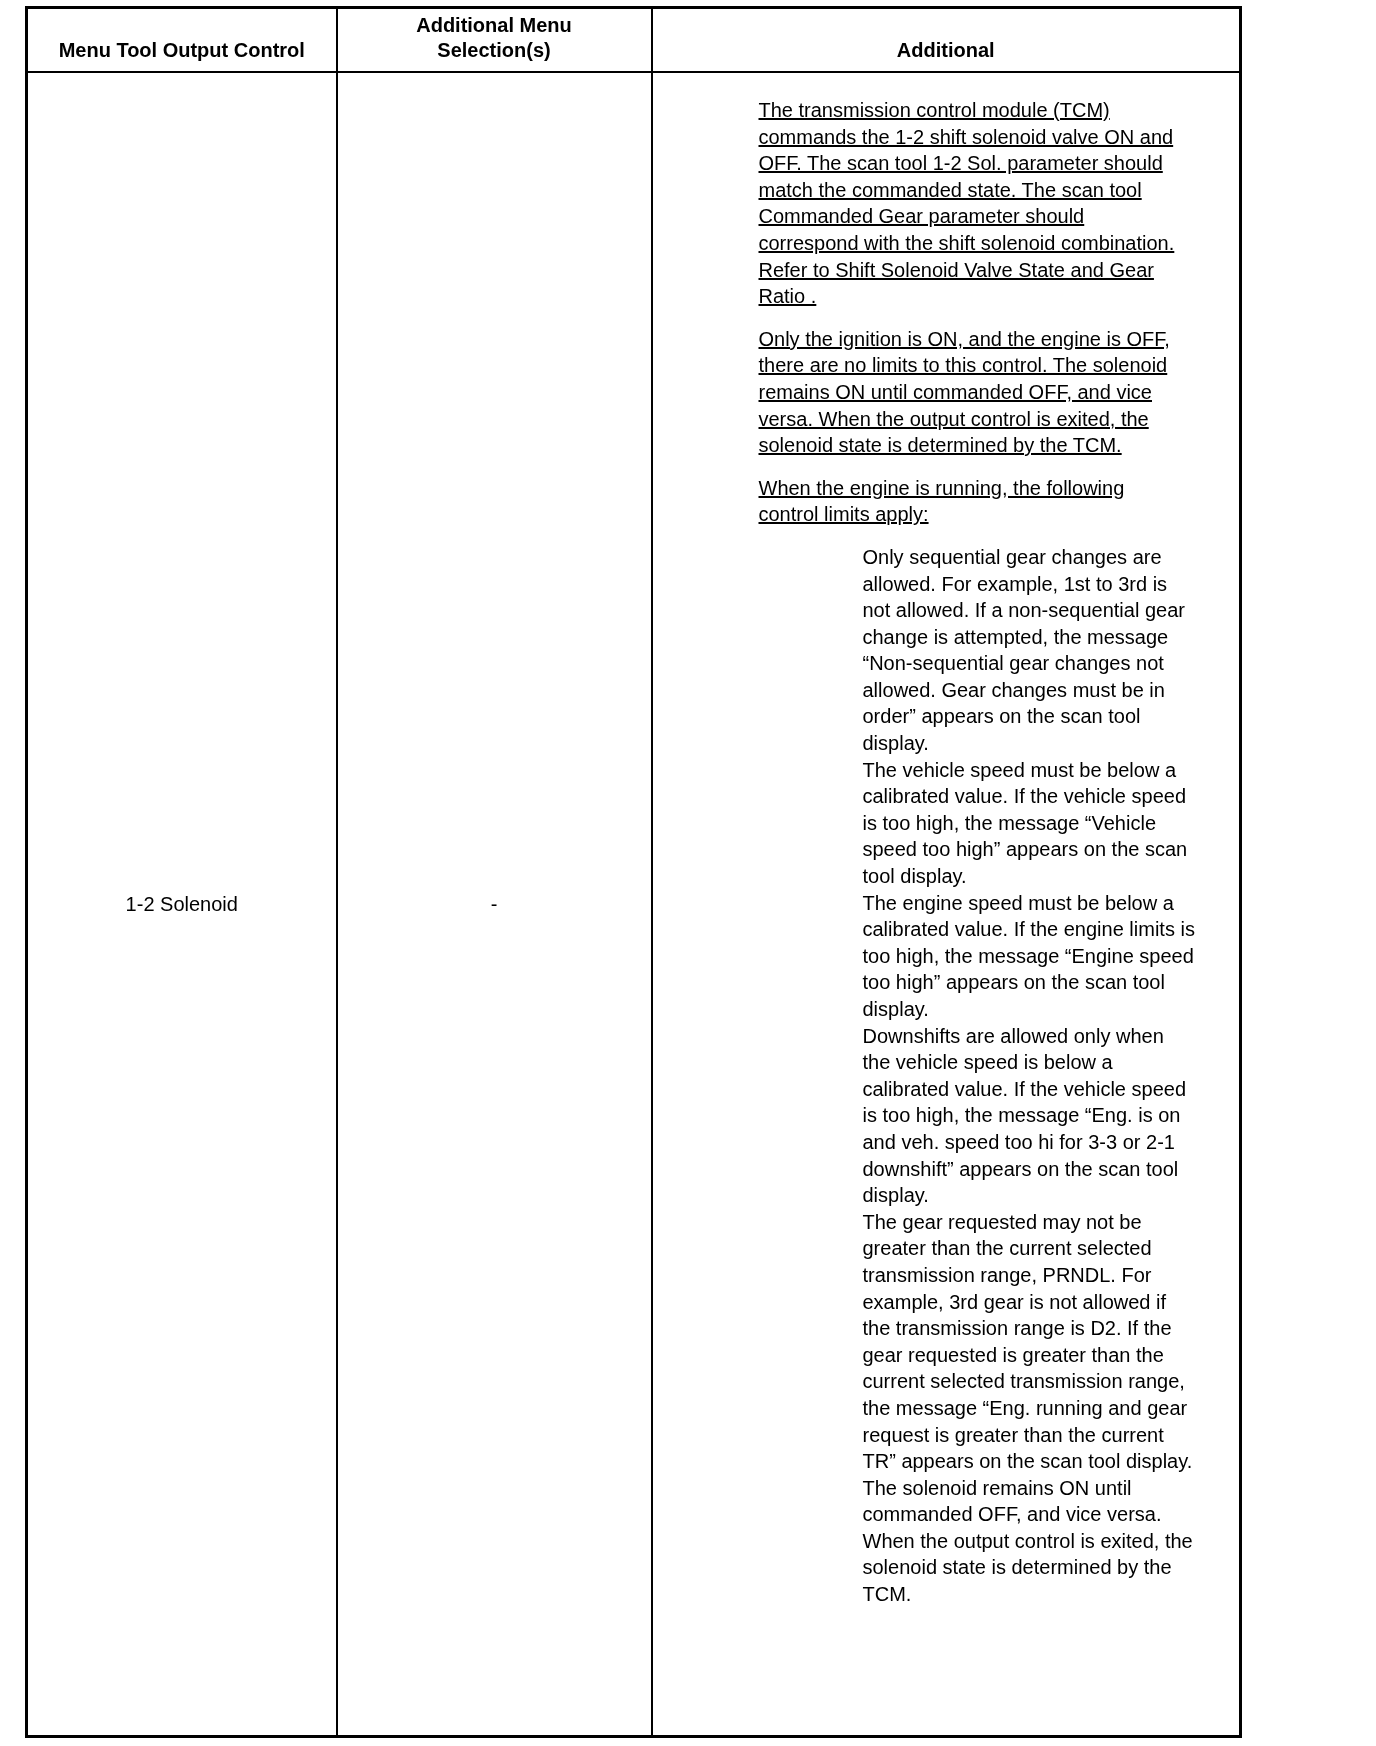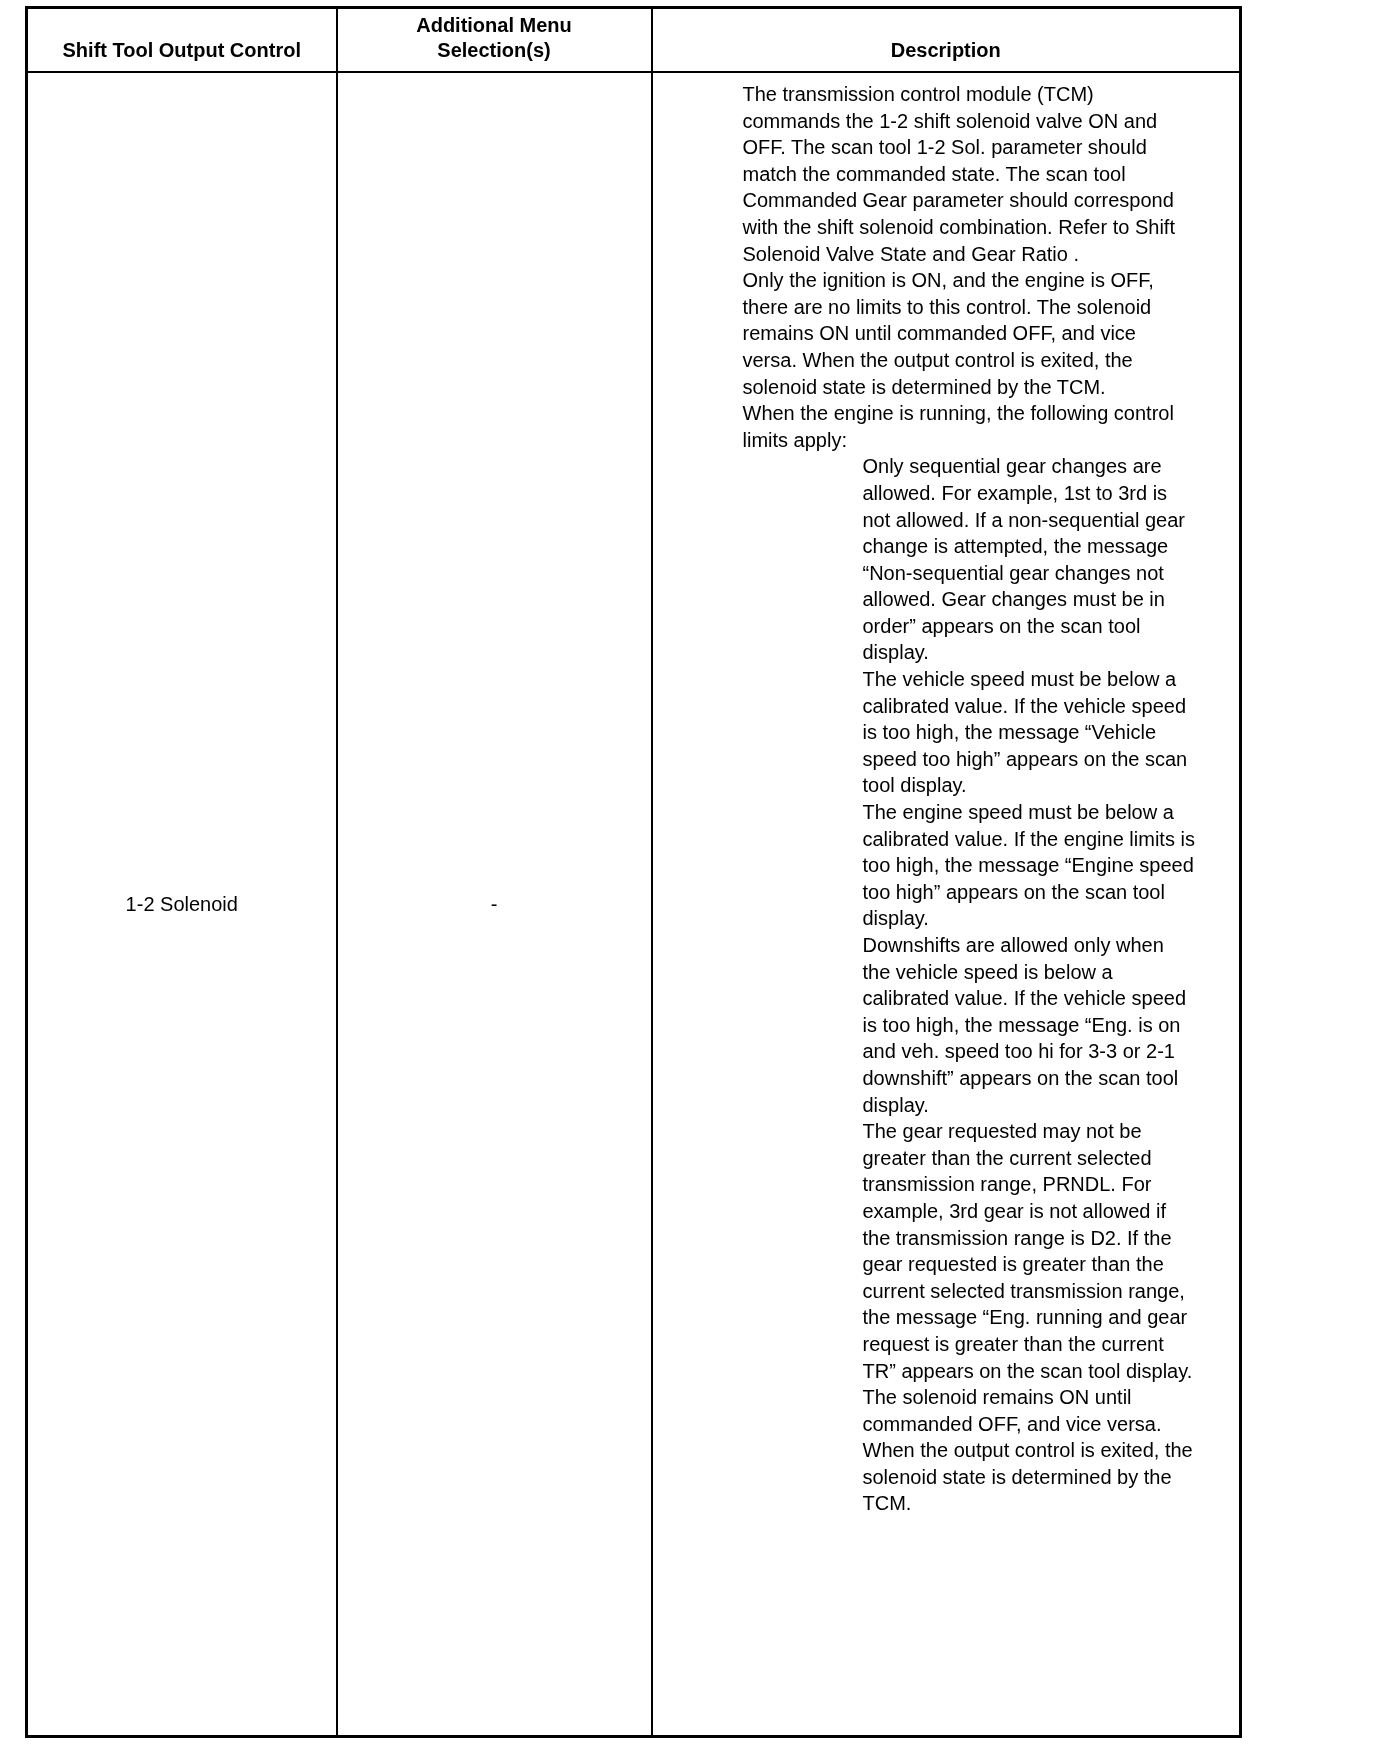--- a/index.html
+++ b/index.html
@@ -45,42 +45,42 @@
     text-align: center;
     vertical-align: middle;
     padding: 20px;
   }
   td.cell-description {
     vertical-align: top;
     text-align: left;
     padding: 8px 44px 14px 90px;
     line-height: 1.33;
   }
-  td.cell-description p { margin: 0; }
+  td.cell-description p { margin: 16px; text-decoration: underline; }
   td.cell-description .sub { margin-left: 120px; }
 </style>
 </head>
 <body>
 
 <table class="doc-table">
   <colgroup>
     <col class="c1">
     <col class="c2">
     <col class="c3">
   </colgroup>
   <thead>
     <tr>
       <th>
-        <span>Shift Tool Output Control</span>
+        <span>Menu Tool Output Control</span>
       </th>
       <th>
         <span class="wrap-narrow">Additional Menu Selection(s)</span>
       </th>
       <th>
-        <span>Description</span>
+        <span>Additional</span>
       </th>
     </tr>
   </thead>
   <tbody>
     <tr>
       <td class="cell-control">
         <span>1-2 Solenoid</span>
       </td>
       <td class="cell-menu">
         <span>-</span>

